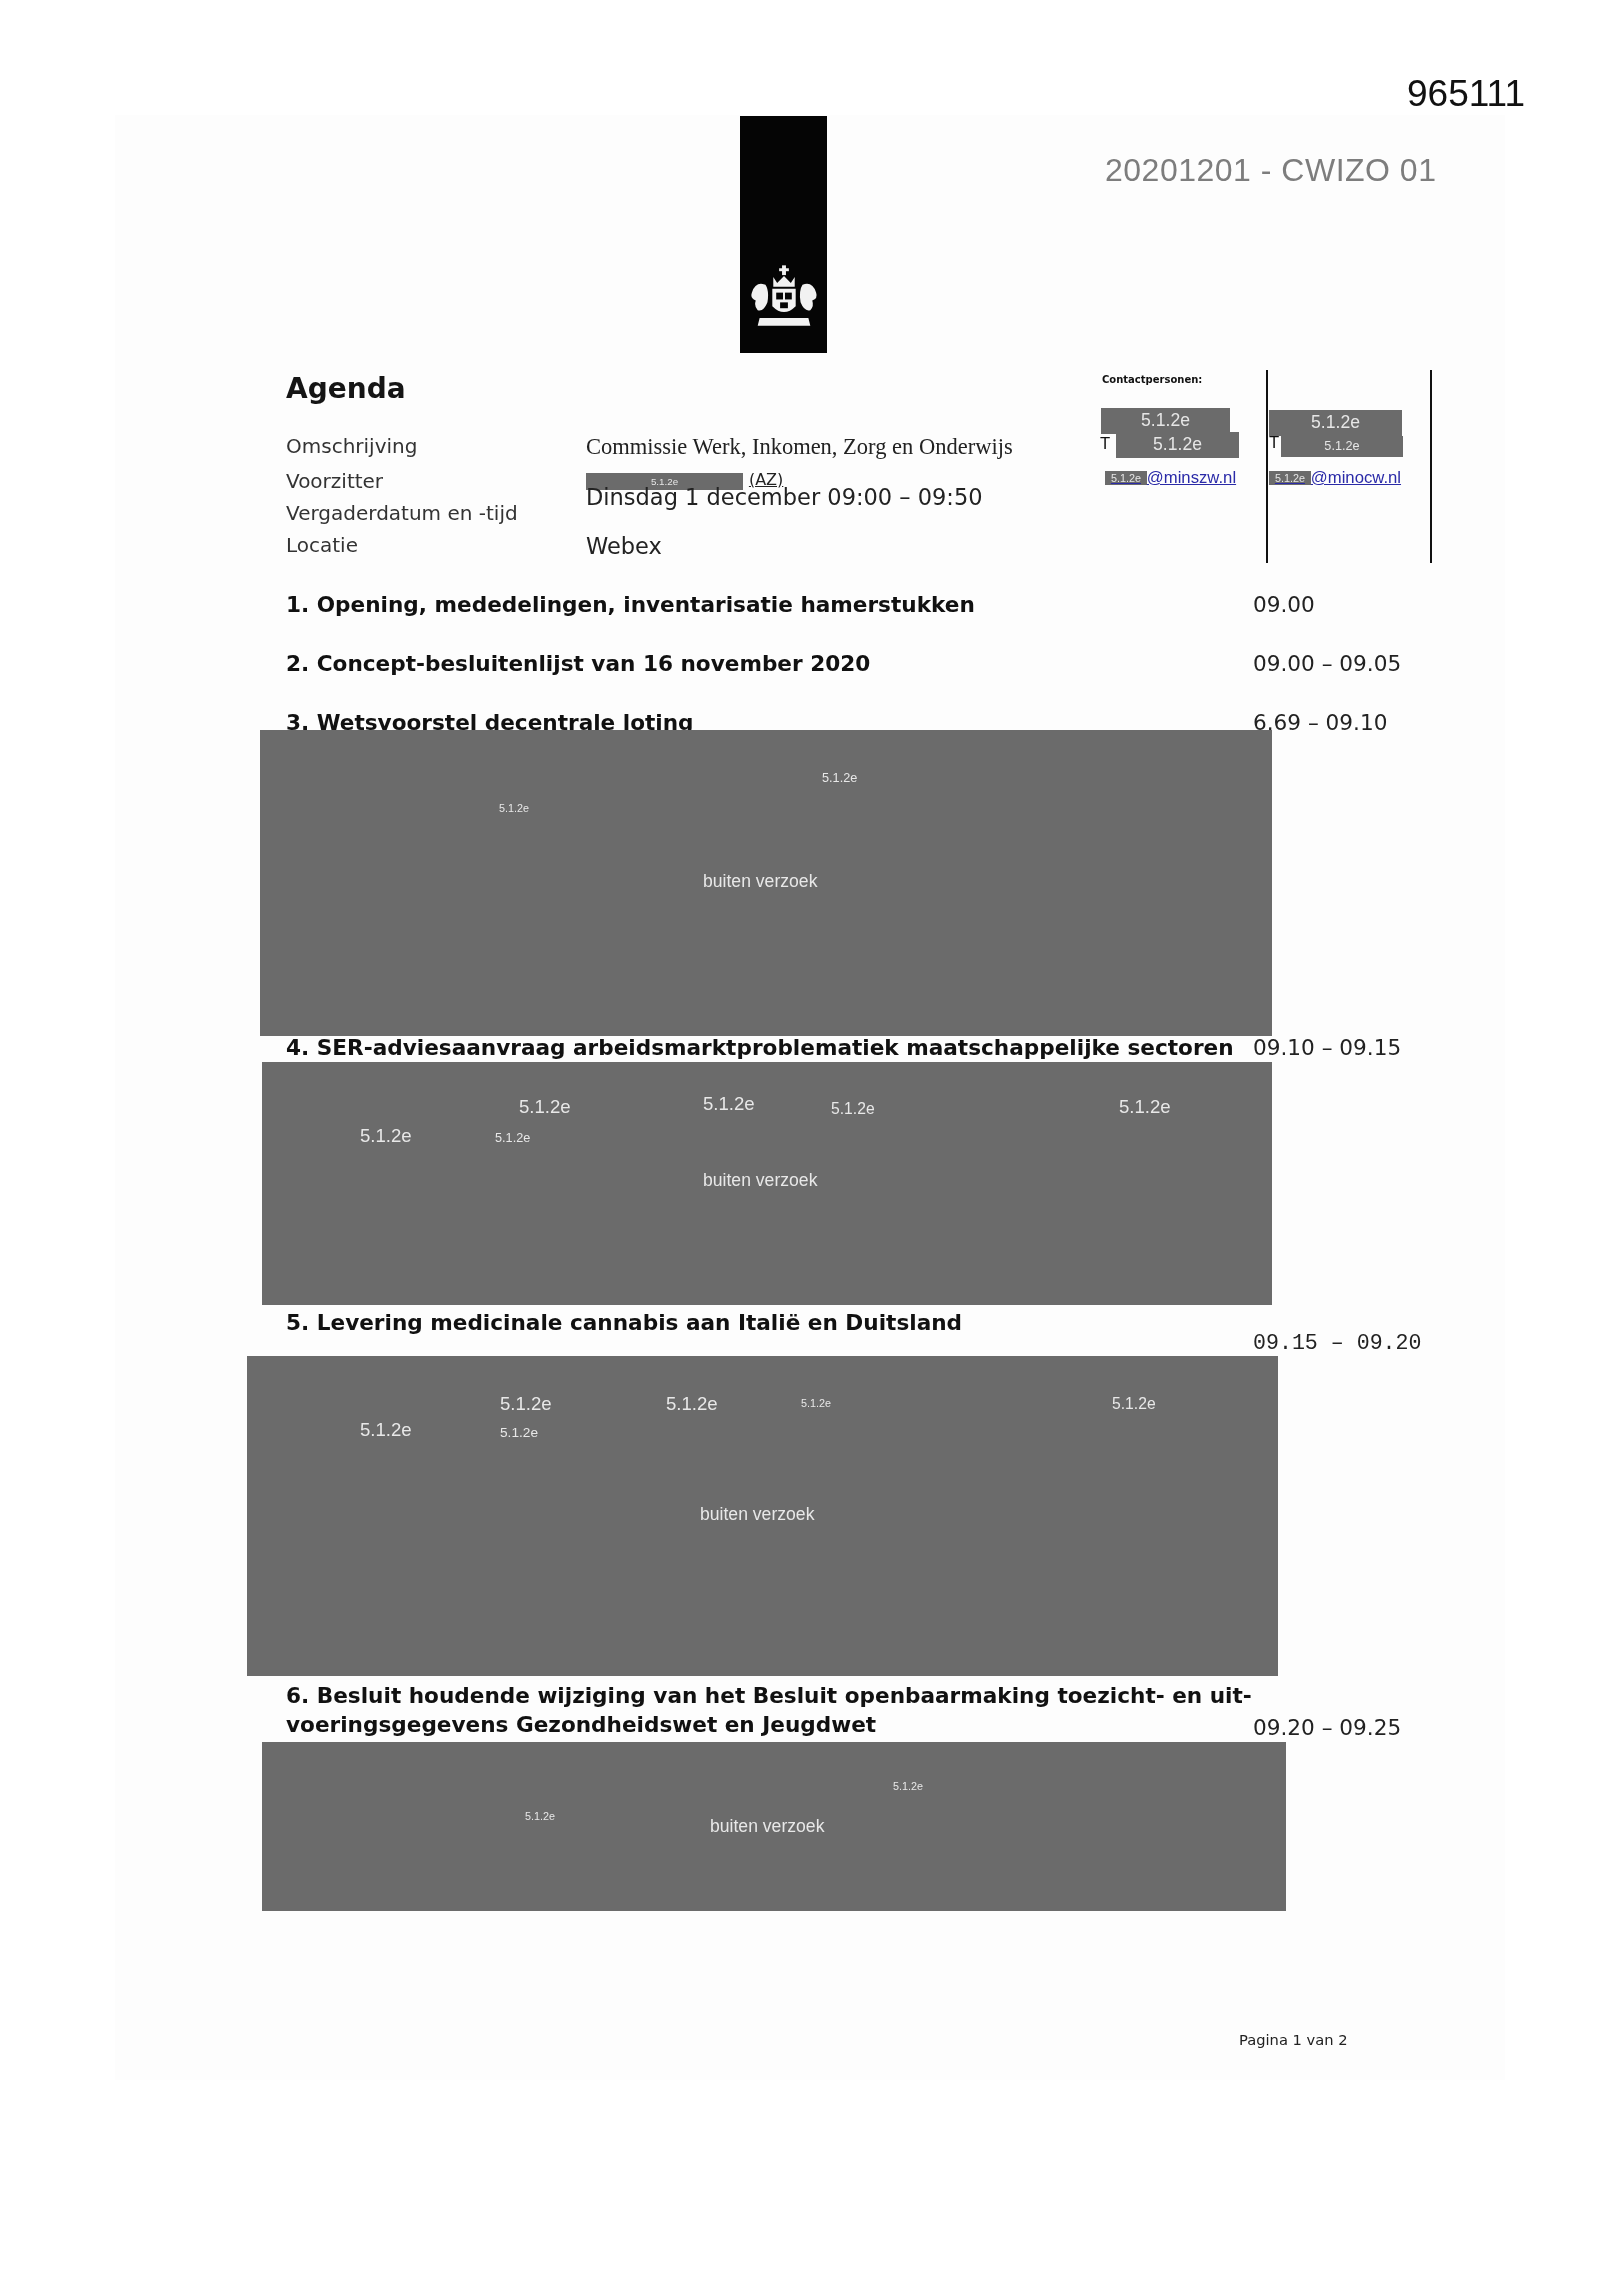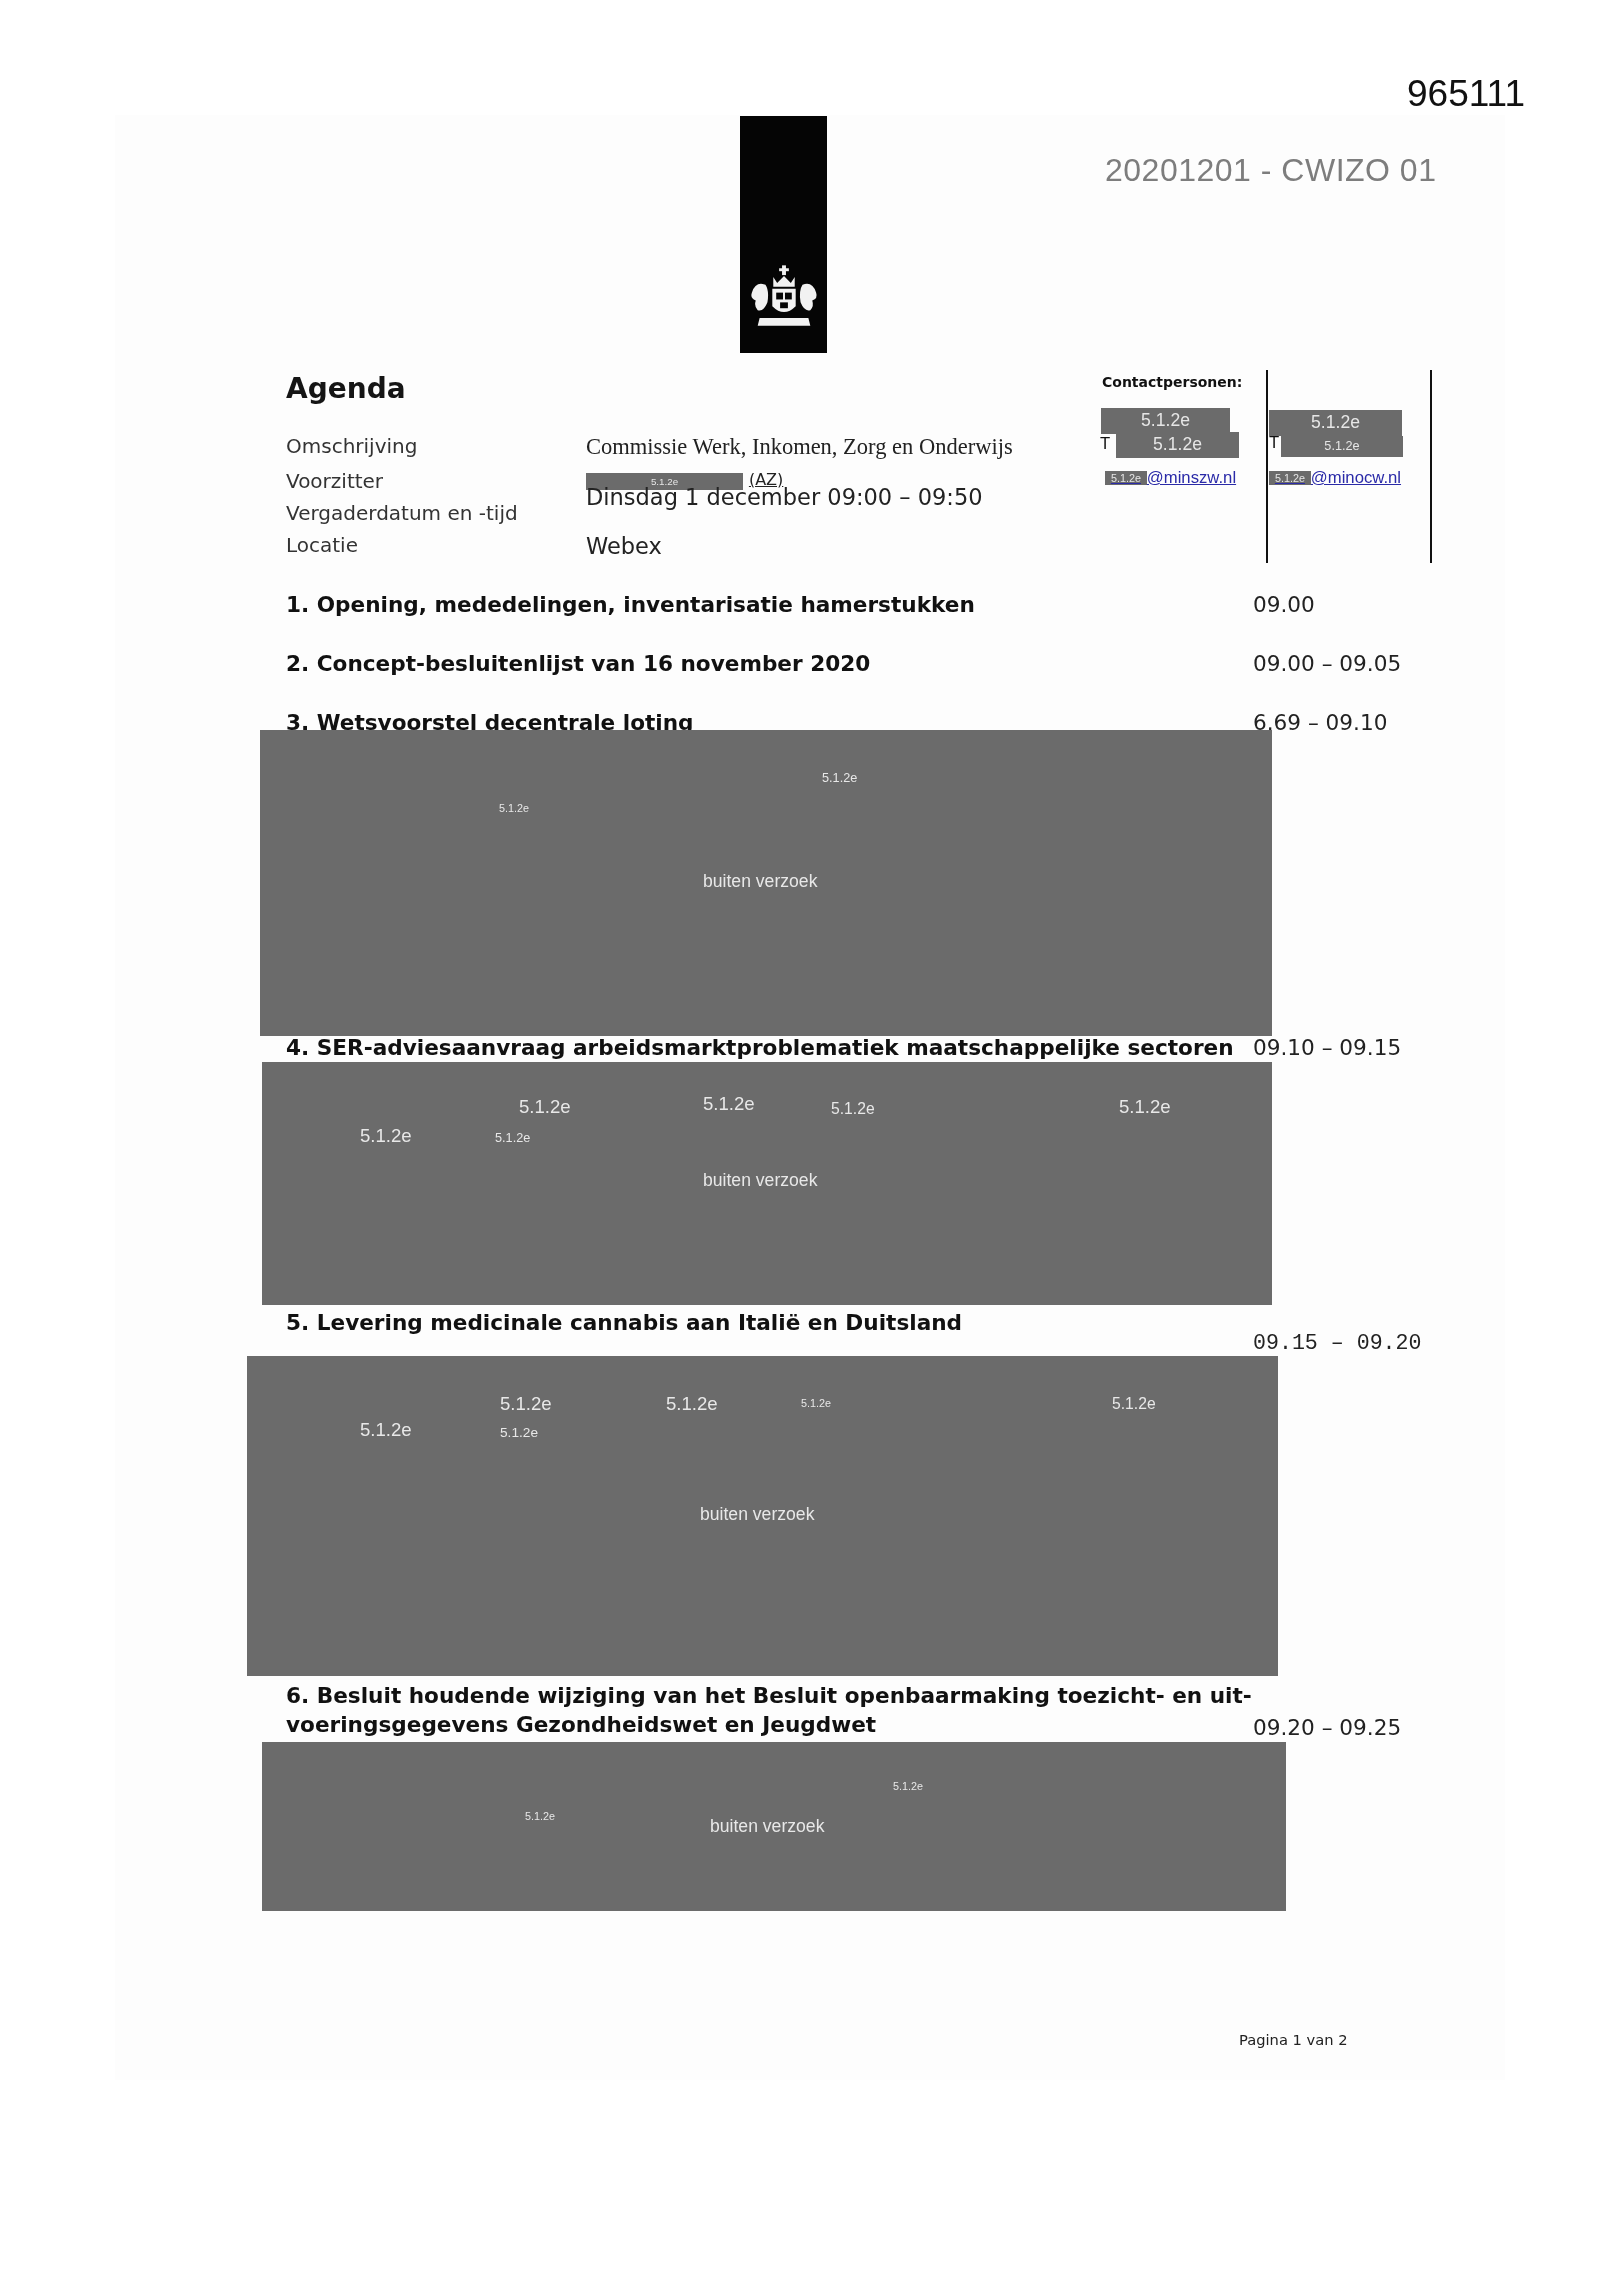--- a/index.html
+++ b/index.html
@@ -9,21 +9,21 @@
   .scan { left: 115px; top: 115px; width: 1390px; height: 1965px; background: #fdfdfd; }
   .docnum { right: 96px; top: 73px; font-family: "Liberation Sans", sans-serif; font-size: 37px; color: #111; }
   .ref { left: 1105px; top: 152px; font-family: "Liberation Sans", sans-serif; font-size: 32px; color: #7d7d7d; letter-spacing: 0.5px; }
   .logo { left: 740px; top: 116px; width: 87px; height: 237px; background: #050505; }
   .logo svg { position: absolute; left: 5.9px; top: 147px; }
   .agenda-title { left: 286px; top: 372px; font-size: 28px; font-weight: bold; color: #151515; }
   .meta-label { left: 286px; font-size: 20px; color: #333; }
   .meta-value { left: 586px; font-size: 22.5px; color: #222; }
   .redact { background: #6b6b6b; color: #e6e6e6; font-family: "Liberation Sans", sans-serif;
             display: flex; align-items: center; justify-content: center; }
-  .contact-title { left: 1102px; top: 374px; font-size: 14px; font-weight: bold; color: #111; }
+  .contact-title { left: 1102px; top: 374px; font-size: 10px; font-weight: bold; color: #111; }
   .vline { width: 2px; background: #111; }
   .tel { font-family: "Liberation Sans", sans-serif; font-size: 16.7px; color: #111; }
   .email { font-family: "Liberation Sans", sans-serif; font-size: 16.7px; color: #2a2aa8; text-decoration: underline; display: flex; align-items: center; }
   .email .redact { font-size: 10.8px; height: 14.7px; padding: 0 5.9px; text-decoration: none; }
   .item-title { left: 286px; font-size: 21.6px; font-weight: bold; color: #111; line-height: 33px; }
   .item-time { left: 1253px; font-size: 21.6px; color: #222; }
   .block { background: #6b6b6b; }
   .block-label { position: absolute; color: #e8e8e8; font-family: "Liberation Sans", sans-serif; }
   .footer { left: 1239px; top: 2031px; font-size: 14.7px; color: #222; }
 </style>

